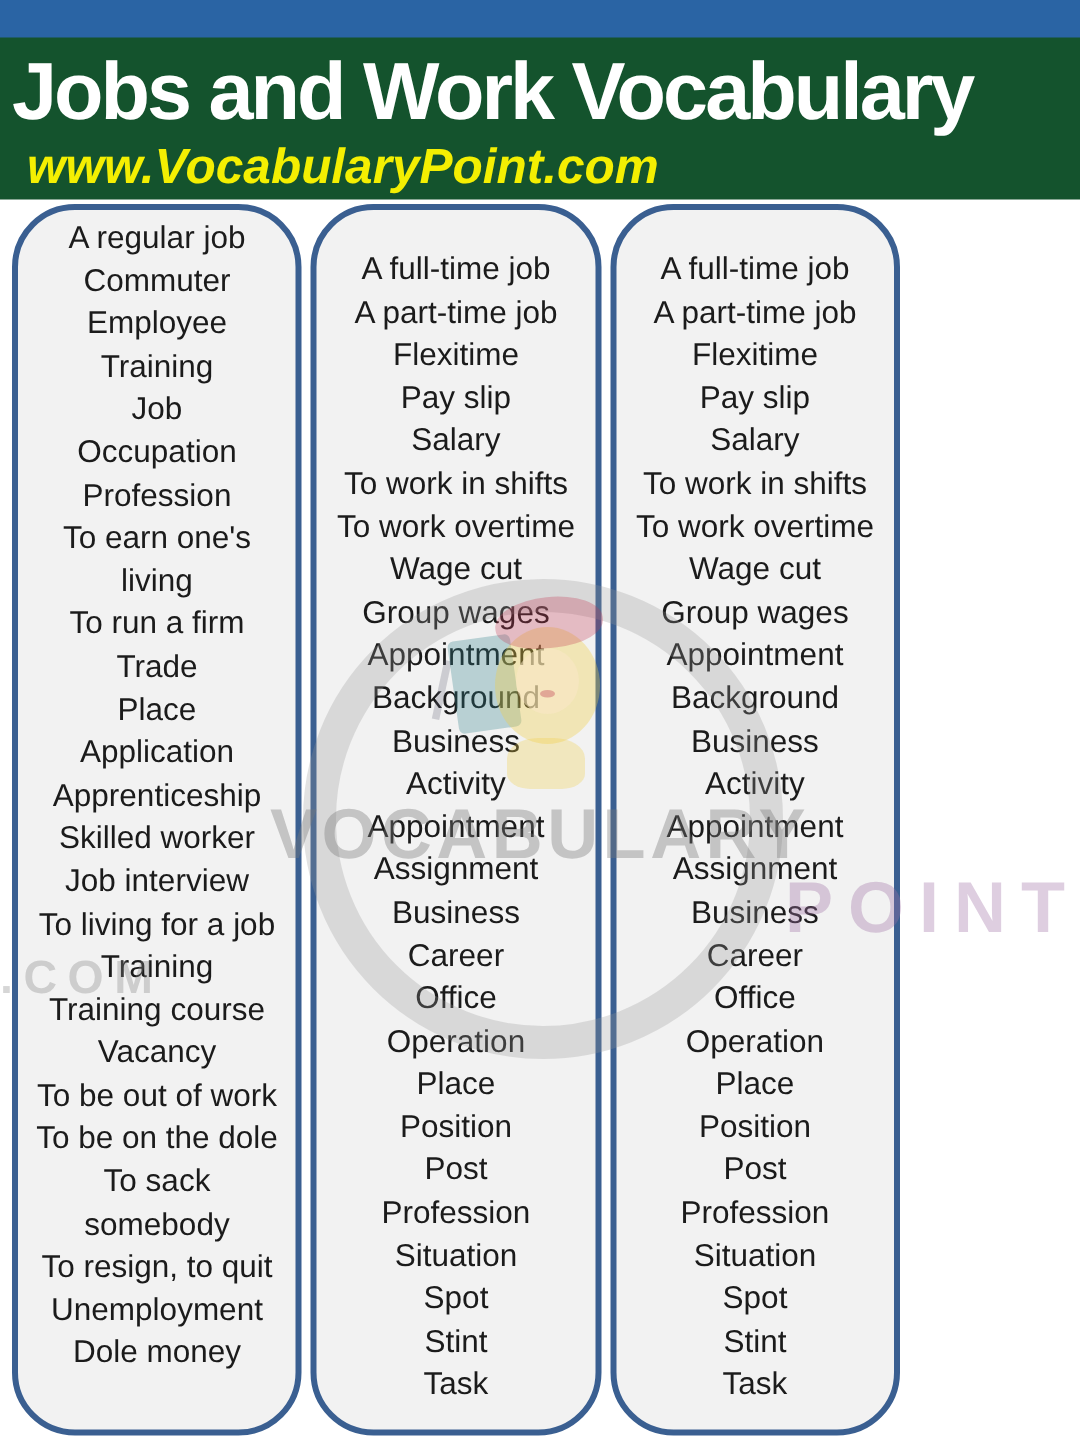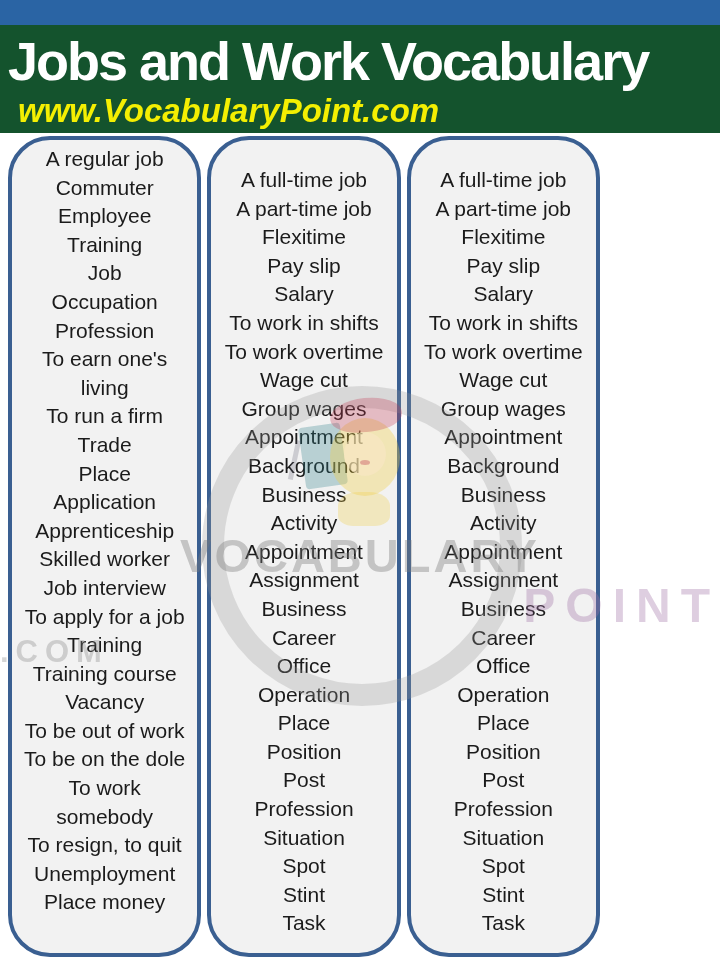--- a/index.html
+++ b/index.html
@@ -126,30 +126,30 @@
       <div class="vocab-line">Occupation</div>
       <div class="vocab-line">Profession</div>
       <div class="vocab-line">To earn one's living</div>
       <div class="vocab-line">To run a firm</div>
       <div class="vocab-line">Trade</div>
       <div class="vocab-line">Place</div>
       <div class="vocab-line">Application</div>
       <div class="vocab-line">Apprenticeship</div>
       <div class="vocab-line">Skilled worker</div>
       <div class="vocab-line">Job interview</div>
-      <div class="vocab-line">To apply for a job</div>
+      <div class="vocab-line">To living for a job</div>
       <div class="vocab-line">Training</div>
       <div class="vocab-line">Training course</div>
       <div class="vocab-line">Vacancy</div>
       <div class="vocab-line">To be out of work</div>
       <div class="vocab-line">To be on the dole</div>
-      <div class="vocab-line">To work somebody</div>
+      <div class="vocab-line">To sack somebody</div>
       <div class="vocab-line">To resign, to quit</div>
       <div class="vocab-line">Unemployment</div>
-      <div class="vocab-line">Place money</div>
+      <div class="vocab-line">Dole money</div>
     </div>
   <div class="vocab-column padded-top">
       <div class="vocab-line">A full-time job</div>
       <div class="vocab-line">A part-time job</div>
       <div class="vocab-line">Flexitime</div>
       <div class="vocab-line">Pay slip</div>
       <div class="vocab-line">Salary</div>
       <div class="vocab-line">To work in shifts</div>
       <div class="vocab-line">To work overtime</div>
       <div class="vocab-line">Wage cut</div>

